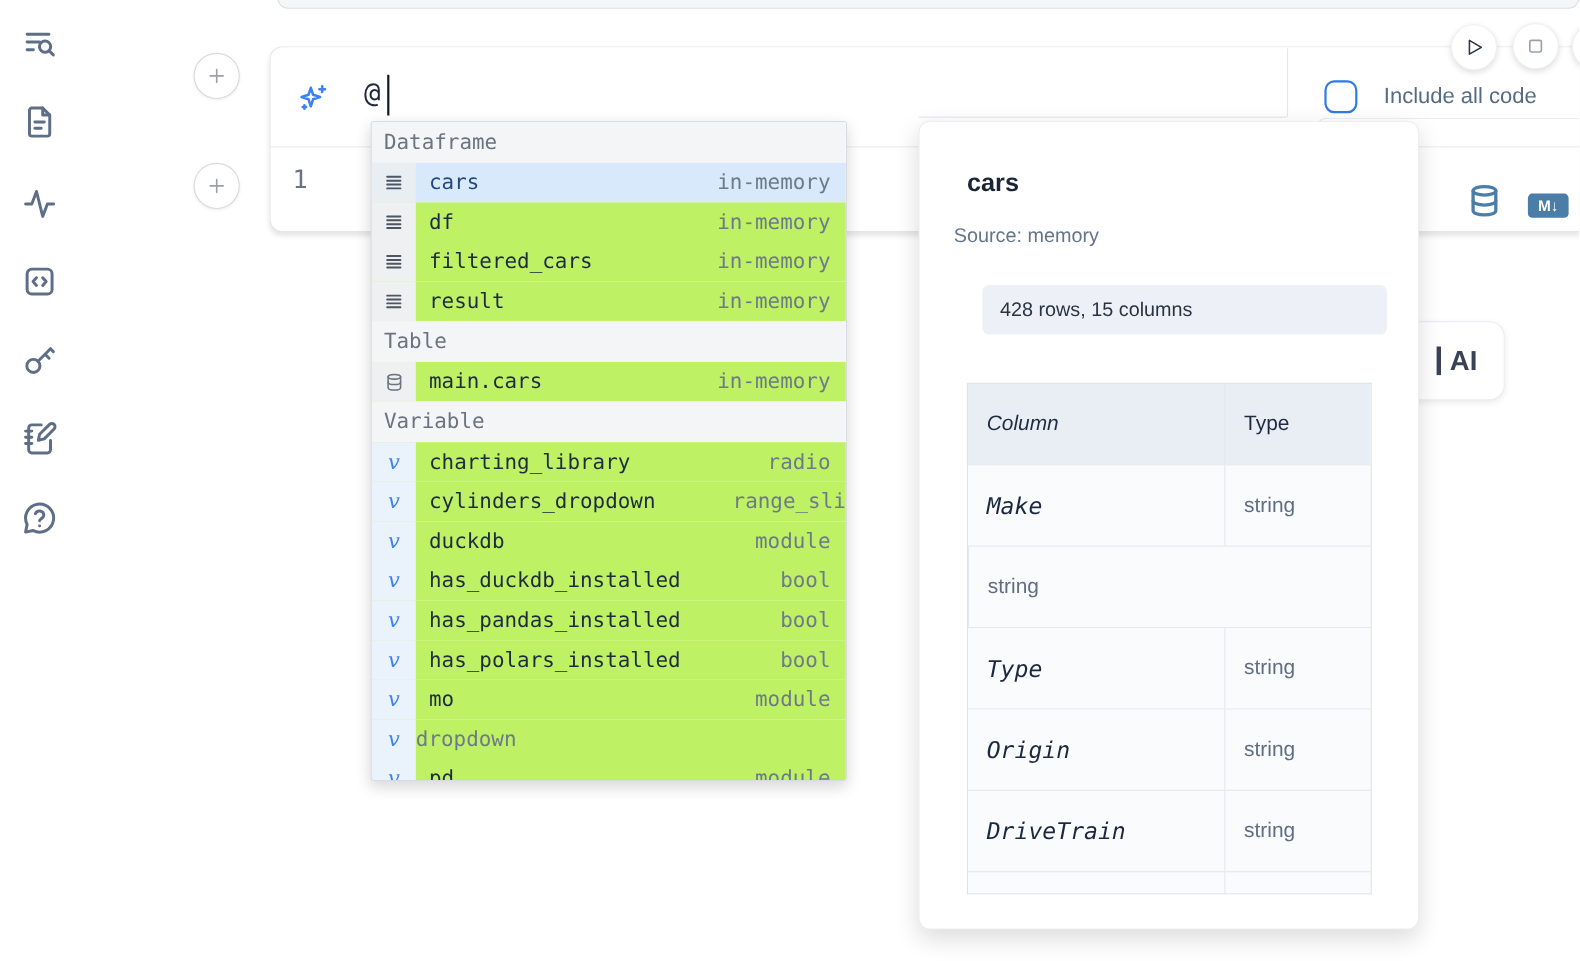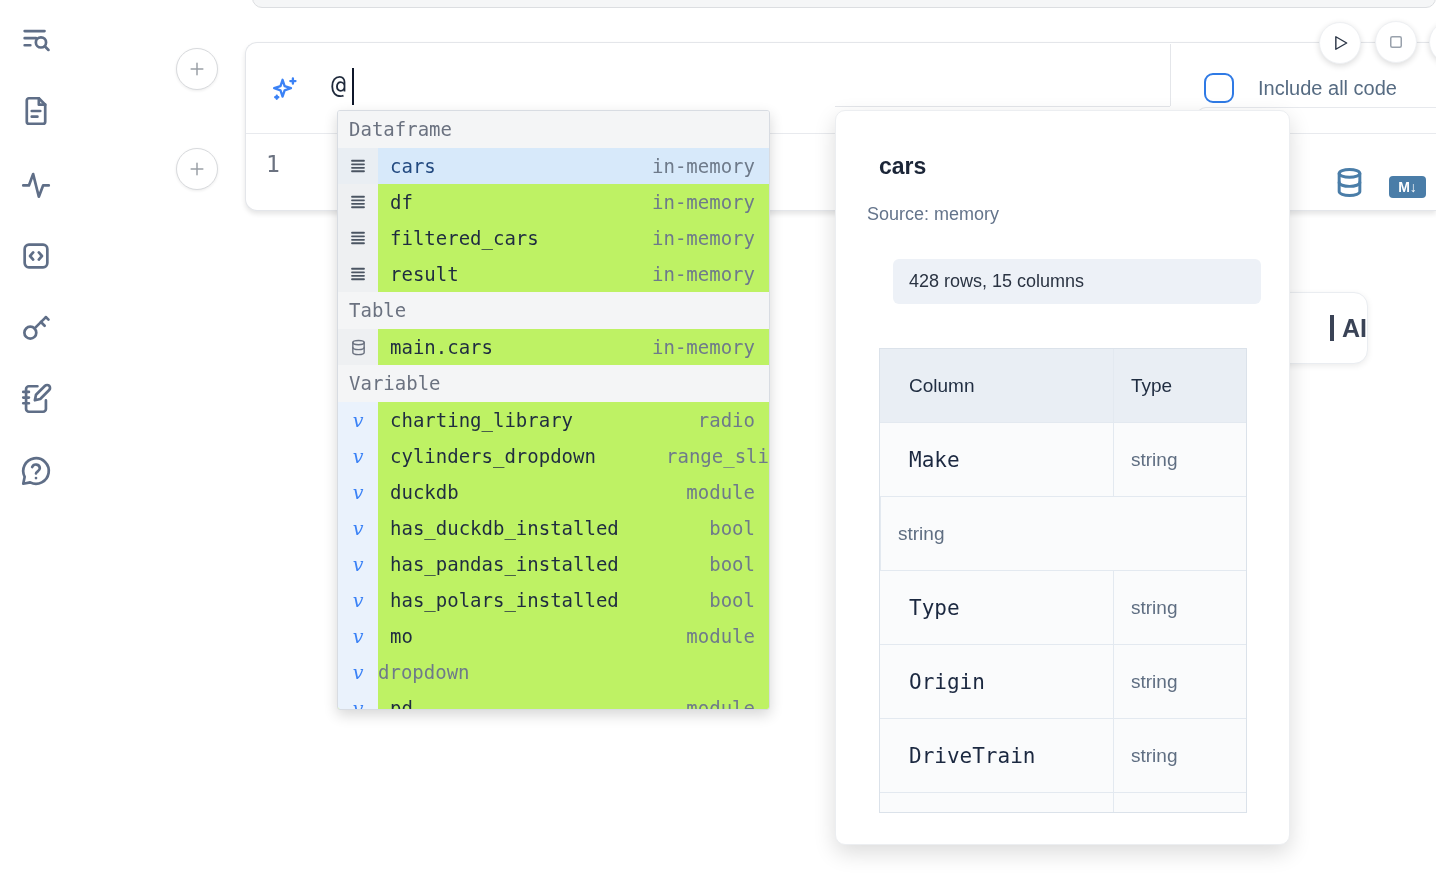--- a/index.html
+++ b/index.html
@@ -47,21 +47,21 @@
   #stop-btn { left:1375px; top:21px; }
   #extra-btn { left:1429px; top:21px; }
 
   
   #output-edge { left:1196px; top:107px; width:240px; height:100px;
     border-top:1px solid #e7e9ed; border-left:1px solid #e7e9ed; border-radius:10px 0 0 0; z-index:2; }
 
   
   #ai-btn { left:1240px; top:292px; width:128px; height:72px; background:#fff; border:1px solid #eaedf1;
     border-radius:14px; box-shadow:0 2px 6px rgba(0,0,0,.08); z-index:10;
-    display:flex; align-items:center; justify-content:flex-end; gap:8px; }
+    display:flex; align-items:center; justify-content:flex-end; padding-right:24px; gap:8px; }
   #ai-btn .frag { width:4px; height:26px; background:#3a4356; }
   #ai-btn .lbl { font-size:25px; font-weight:bold; color:#3a4356; }
 
   
   #dropdown { left:337px; top:110px; width:433px; height:600px; background:#fff;
     border:1px solid #d8dce2; box-shadow:0 5px 14px rgba(0,0,0,.16); border-radius:3px;
     z-index:25; overflow:hidden; font-size:19px; }
   .ac-header { height:37px; background:#f4f5f6; color:#6b7280; line-height:37px; padding-left:11px; }
   .ac-row { height:36px; display:flex; align-items:stretch; background:#bef264; }
   .ac-gutter { width:40px; flex:none; background:#eef0f2; display:flex; align-items:center; justify-content:center; }
@@ -81,21 +81,21 @@
     border-radius:10px; box-shadow:0 8px 22px rgba(0,0,0,.14); z-index:30; }
   #panel-title { left:43px; top:42px; font-size:23px; font-weight:bold; color:#1b2537; position:absolute; }
   #panel-source { left:31px; top:93px; font-size:18px; color:#64748b; position:absolute; }
   #shape-badge { left:43px; top:148px; width:368px; height:45px; background:#edf1f7; border-radius:6px;
     position:absolute; font-size:18px; color:#2a3342; line-height:45px; padding-left:16px;margin-left:14px; }
   #schema-table { left:43px; top:237px; width:368px; height:465px; position:absolute;
     border:1px solid #dbe2ea; overflow:hidden; background:#fafbfc; }
   .tr { display:flex; width:100%; }
   .tr.head { height:73px; background:#e9eef4; }
   .tr.body { height:74px; border-top:1px solid #e3e9f0; background:#fafbfc; }
-  .td-col { width:233px; flex:none; display:flex; align-items:center; padding-left:29px; }
+  .td-col { width:233px; flex:none; display:flex; align-items:center; padding-left:17px;font-style:italic; }
   .td-type { flex:1; display:flex; align-items:center; padding-left:17px; border-left:1px solid #e3e9f0; }
   .tr.head .td-col, .tr.head .td-type { font-size:19px; color:#1f2c40; }
   .tr.body .td-col { font-family:"DejaVu Sans Mono", monospace; font-size:21px; color:#1b2840; }
   .tr.body .td-type { font-size:19px; color:#5f6e82; }
 
   svg { display:block; }
 </style>
 </head>
 <body>
 

